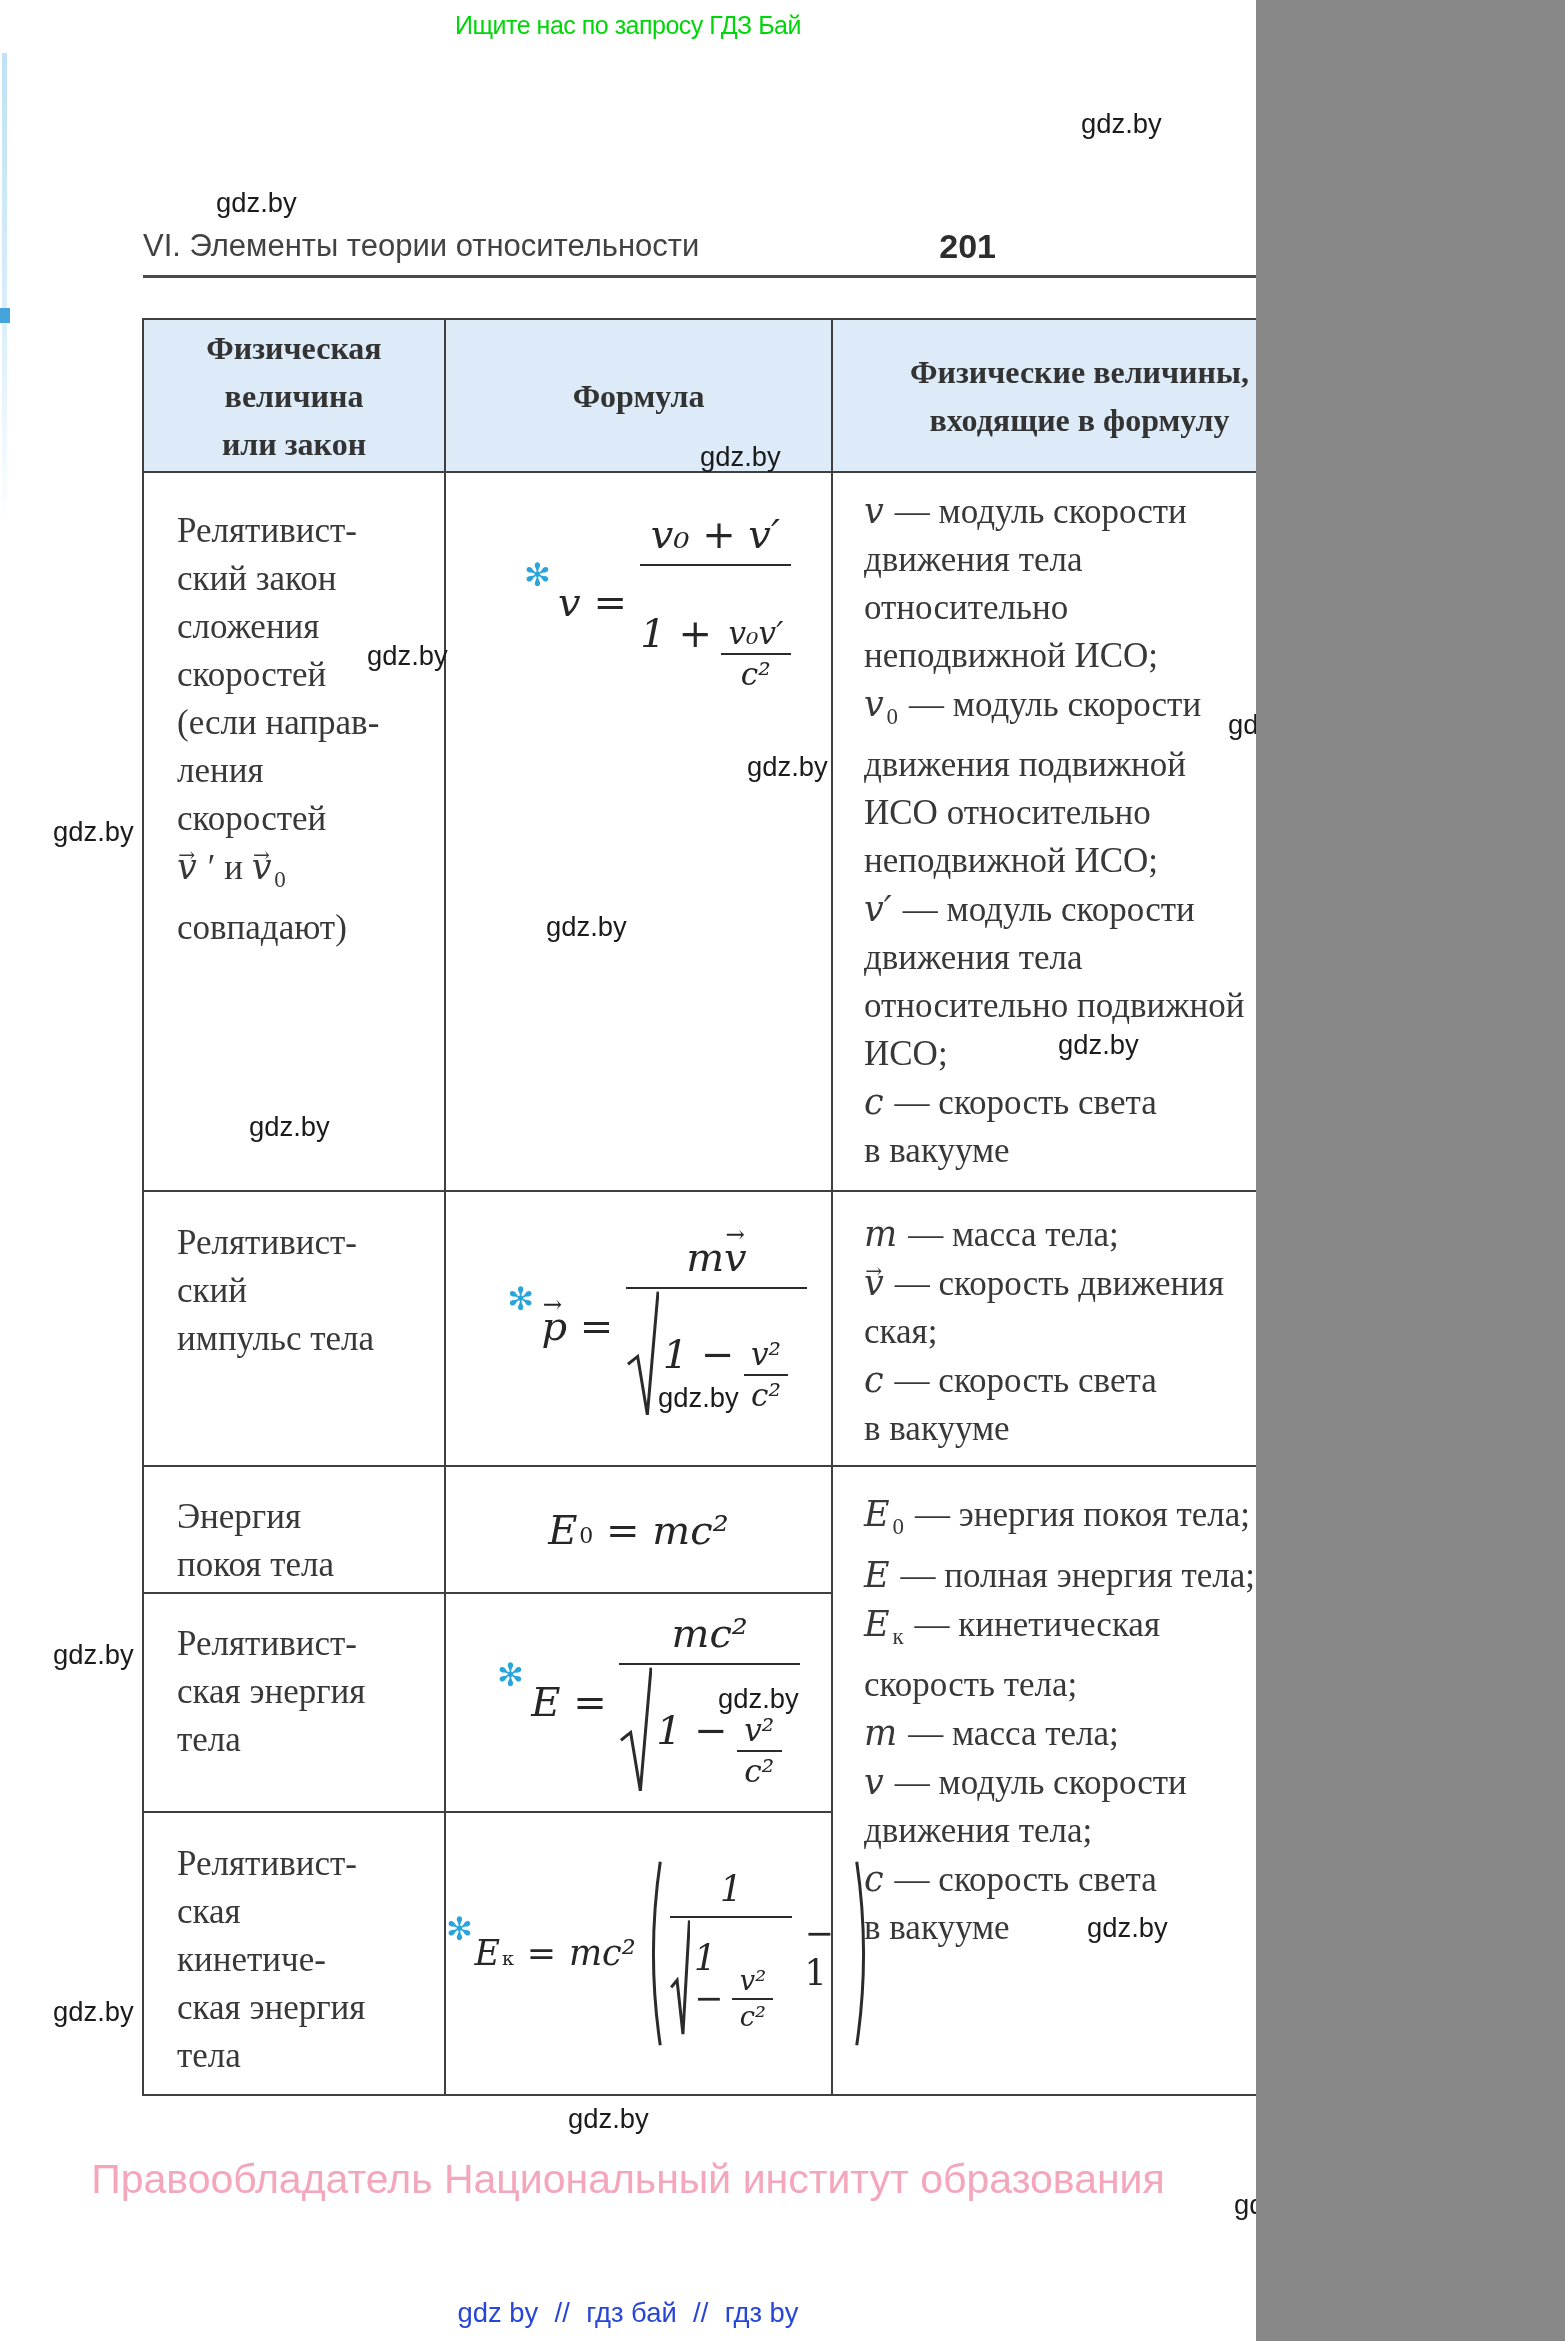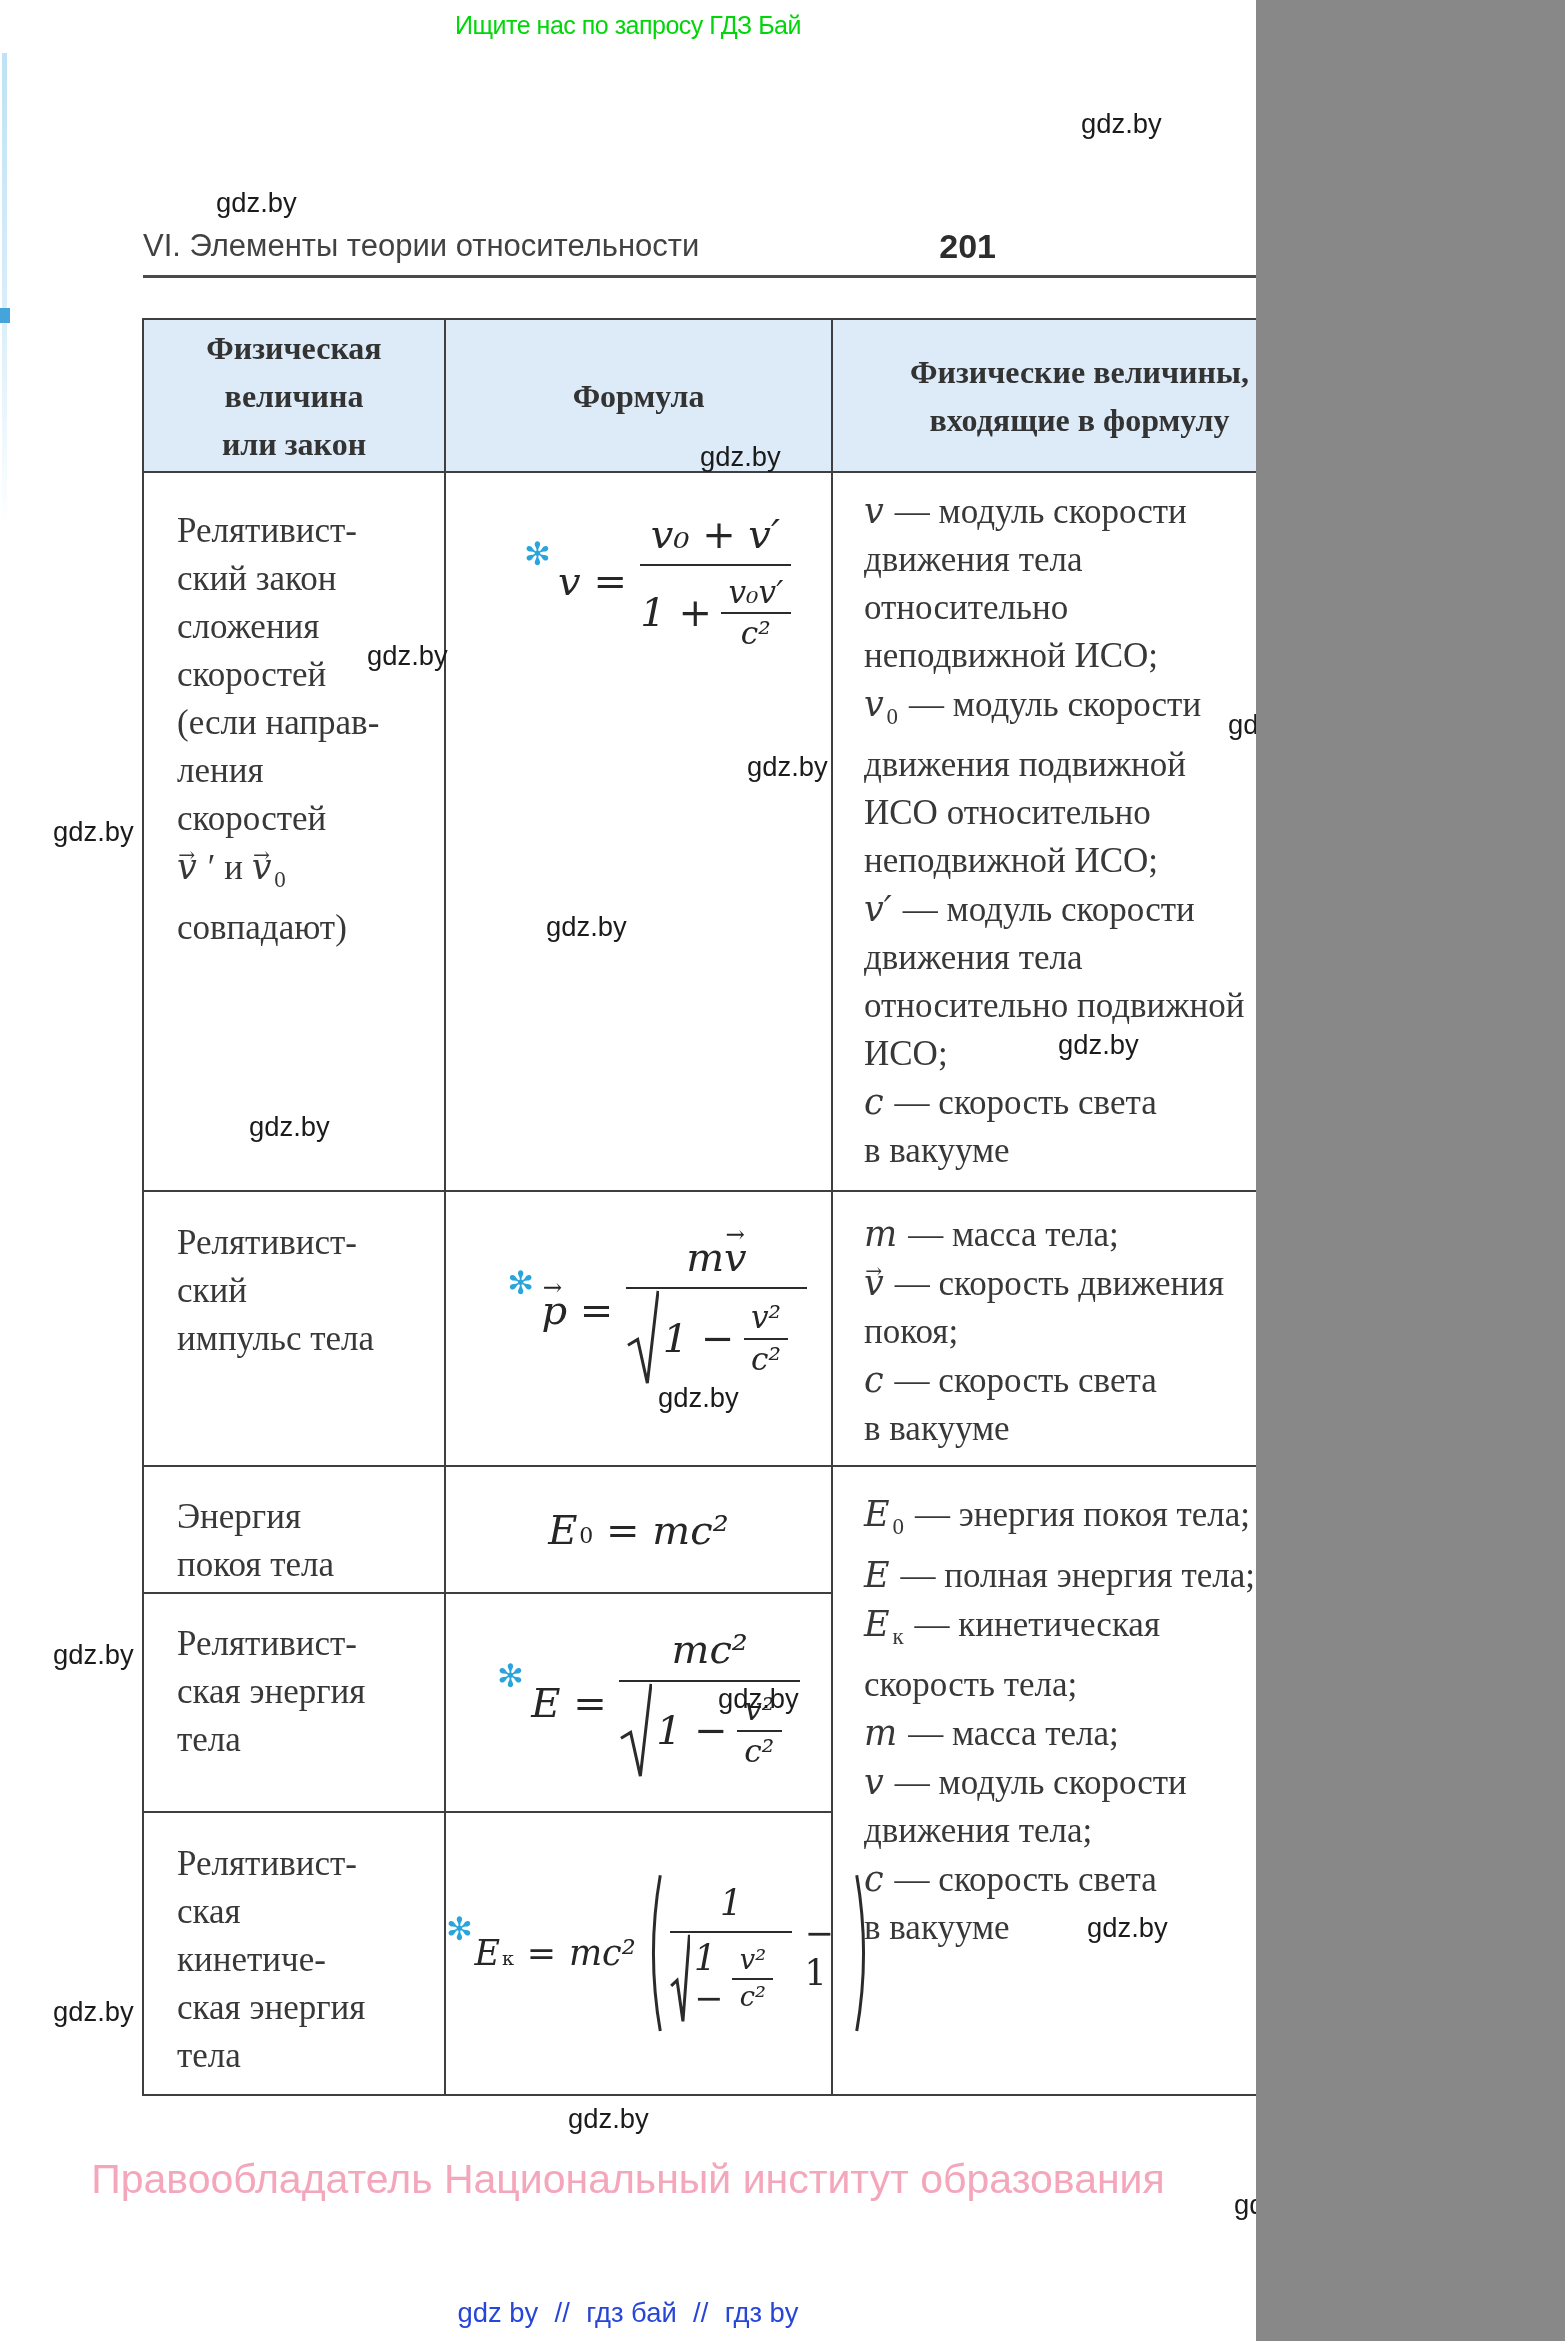--- a/index.html
+++ b/index.html
@@ -51,21 +51,21 @@
   .fcell{display:flex;}
   .fx{display:flex;align-items:center;font-family:"DejaVu Serif",serif;font-style:italic;
       font-size:40px;color:#262626;}
   .fx .star{font-family:"DejaVu Sans",sans-serif;font-style:normal;color:#29a5dc;
       font-size:32px;margin-right:7.3px;transform:translateY(-27.4px);}
   .fx .mo{margin:0 12.8px;font-style:normal;}
   .fx sub{font-size:0.55em;font-style:normal;transform:translateY(0.25em);margin-left:1.8px;}
   .frac{display:inline-flex;flex-direction:column;align-items:center;}
   .frac .fn{display:flex;align-items:center;padding:0 11px 7.3px;}
   .frac .fd{border-top:2.7px solid #2b2b2b;padding-top:7.3px;display:flex;align-items:center;justify-content:center;align-self:stretch;}
-  .frac.sm{font-size:0.78em;margin-left:9.1px;}
+  .frac.sm{font-size:0.78em;margin-left:9.1px;margin-top:41px;}
   .frac.sm .fn{padding:0 7.3px 2.7px;}
   .frac.sm .fd{padding-top:1px;}
   .sqrt{display:flex;align-items:stretch;}
   .sqrt svg{width:33px;display:block;flex:none;}
   .sqrt .rad{display:flex;align-items:center;padding:5.5px 12.8px 5.5px 3.7px;}
   .fd.hasq{padding:0 5.5px 0 0;}
   .pgroup{display:flex;align-items:stretch;margin-left:7.3px;}
   .pgroup svg{width:20px;display:block;flex:none;}
   .pinner{display:flex;align-items:center;padding:11px 7.3px;}
   .r1f{justify-content:center;align-items:flex-start;padding-top:38px;padding-left:38px;}
@@ -187,21 +187,21 @@
                 </span>
               </span>
             </span>
           </span>
         </span>
       </div>
     </div>
     <div class="td c3 bB pt20" style="grid-column:3;grid-row:3;">
       <div class="ln"><i>m</i><span>— масса тела;</span></div>
       <div class="ln"><i class="vec">v</i><span>— скорость движения</span></div>
-      <div class="ln"><span>покоя;</span></div>
+      <div class="ln"><span>ская;</span></div>
       <div class="ln"><i>c</i><span>— скорость света</span></div>
       <div class="ln"><span>в вакууме</span></div>
     </div>
 
     <div class="td c1 bR bB pt28" style="grid-column:1;grid-row:4;">
       <div class="ln">Энергия</div>
       <div class="ln">покоя тела</div>
     </div>
     <div class="td fcell r3f bR bB" style="grid-column:2;grid-row:4;">
       <div class="fx">

